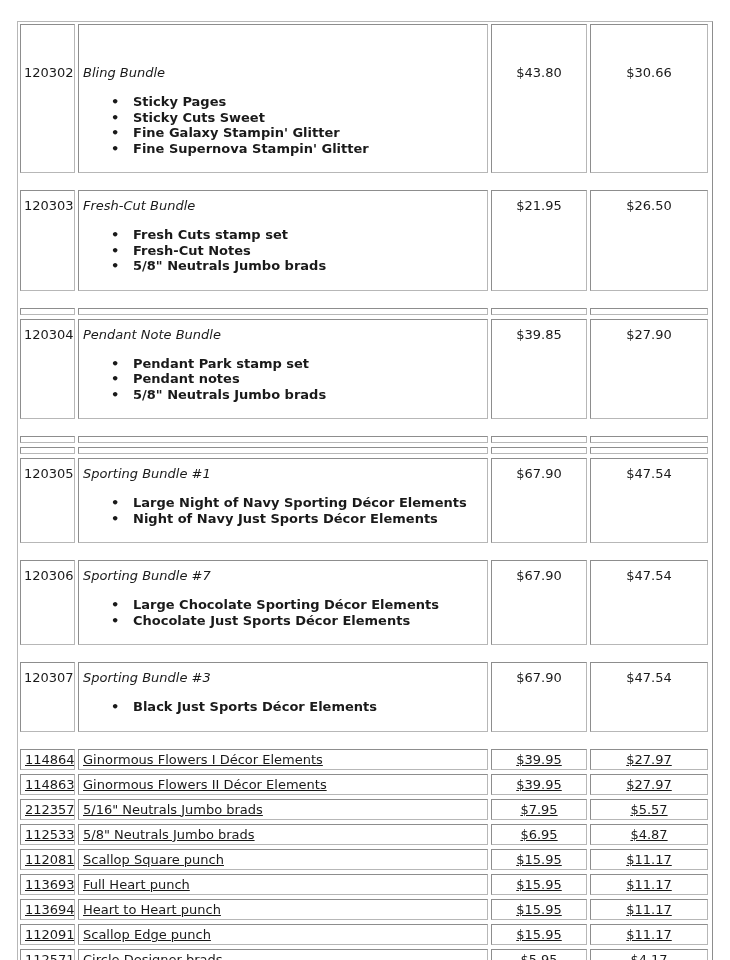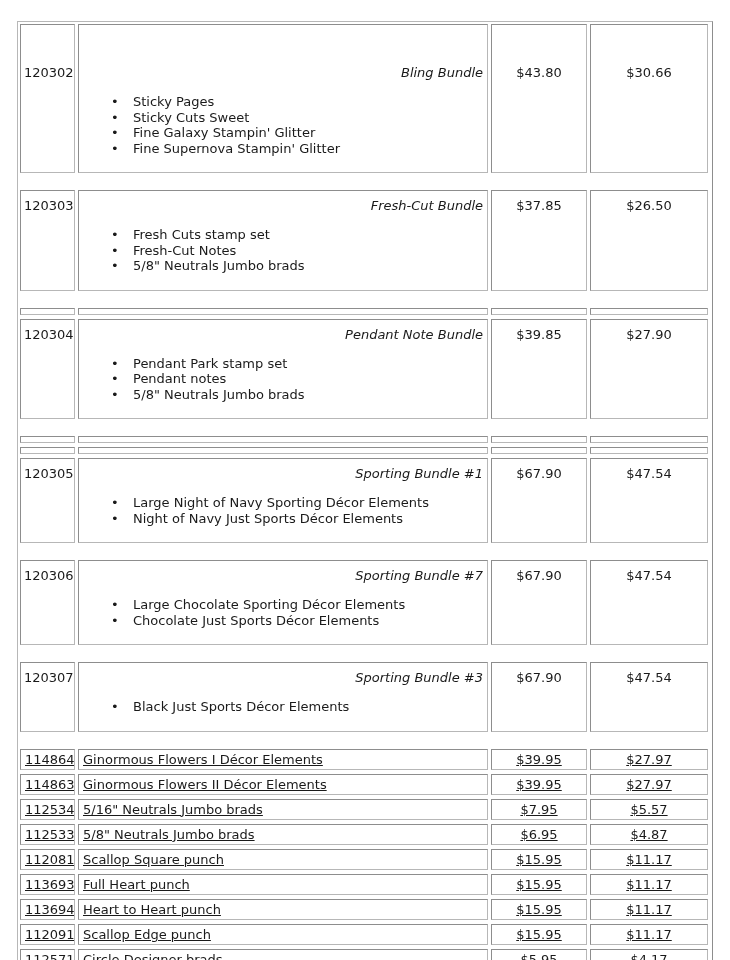--- a/index.html
+++ b/index.html
@@ -40,25 +40,26 @@
     border-color: #8d8d8d #b7b7b7 #b7b7b7 #8d8d8d;
     background: #ffffff;
     overflow: hidden;
   }
   
   .row.bundle .lead { margin-top: 5px; }
   .row.bundle.lead-blank .lead { margin-top: 38px; }
   .row.bundle .cell.item   { padding: 2px 3px; }
   .row.bundle .cell.desc   { padding: 2px 4px 16px 4px; }
   .row.bundle .cell.price  { padding: 2px 2px; text-align: center; }
-  .row.bundle .title.italic { font-style: italic; text-align: right; }
+  .row.bundle .title.italic { font-style: italic; }
   .bullets {
     margin: 14px 0 0 0;
     padding: 0 0 0 28px;
     list-style: none;
+    font-weight: bold;
   }
   .bullets li {
     position: relative;
     padding-left: 22px;
     line-height: 15.5px;
   }
   .bullets li::before {
     content: "\2022";
     position: absolute;
     left: 0;
@@ -100,21 +101,21 @@
       </div>
       <div class="cell desc">
         <div class="lead title italic">Fresh-Cut Bundle</div>
         <ul class="bullets">
           <li>Fresh Cuts stamp set</li>
           <li>Fresh-Cut Notes</li>
           <li>5/8" Neutrals Jumbo brads</li>
         </ul>
       </div>
       <div class="cell price">
-        <div class="lead">$37.85</div>
+        <div class="lead">$21.95</div>
       </div>
       <div class="cell price">
         <div class="lead">$26.50</div>
       </div>
     </div>
     <div class="row spacer">
       <div class="cell item"></div>
       <div class="cell desc"></div>
       <div class="cell price"></div>
       <div class="cell price"></div>
@@ -226,21 +227,21 @@
       </div>
       <div class="cell price">
         <div class="lead">$39.95</div>
       </div>
       <div class="cell price">
         <div class="lead">$27.97</div>
       </div>
     </div>
     <div class="row simple">
       <div class="cell item">
-        <div class="lead">112534</div>
+        <div class="lead">212357</div>
       </div>
       <div class="cell desc">
         <div class="lead title">5/16" Neutrals Jumbo brads</div>
       </div>
       <div class="cell price">
         <div class="lead">$7.95</div>
       </div>
       <div class="cell price">
         <div class="lead">$5.57</div>
       </div>

